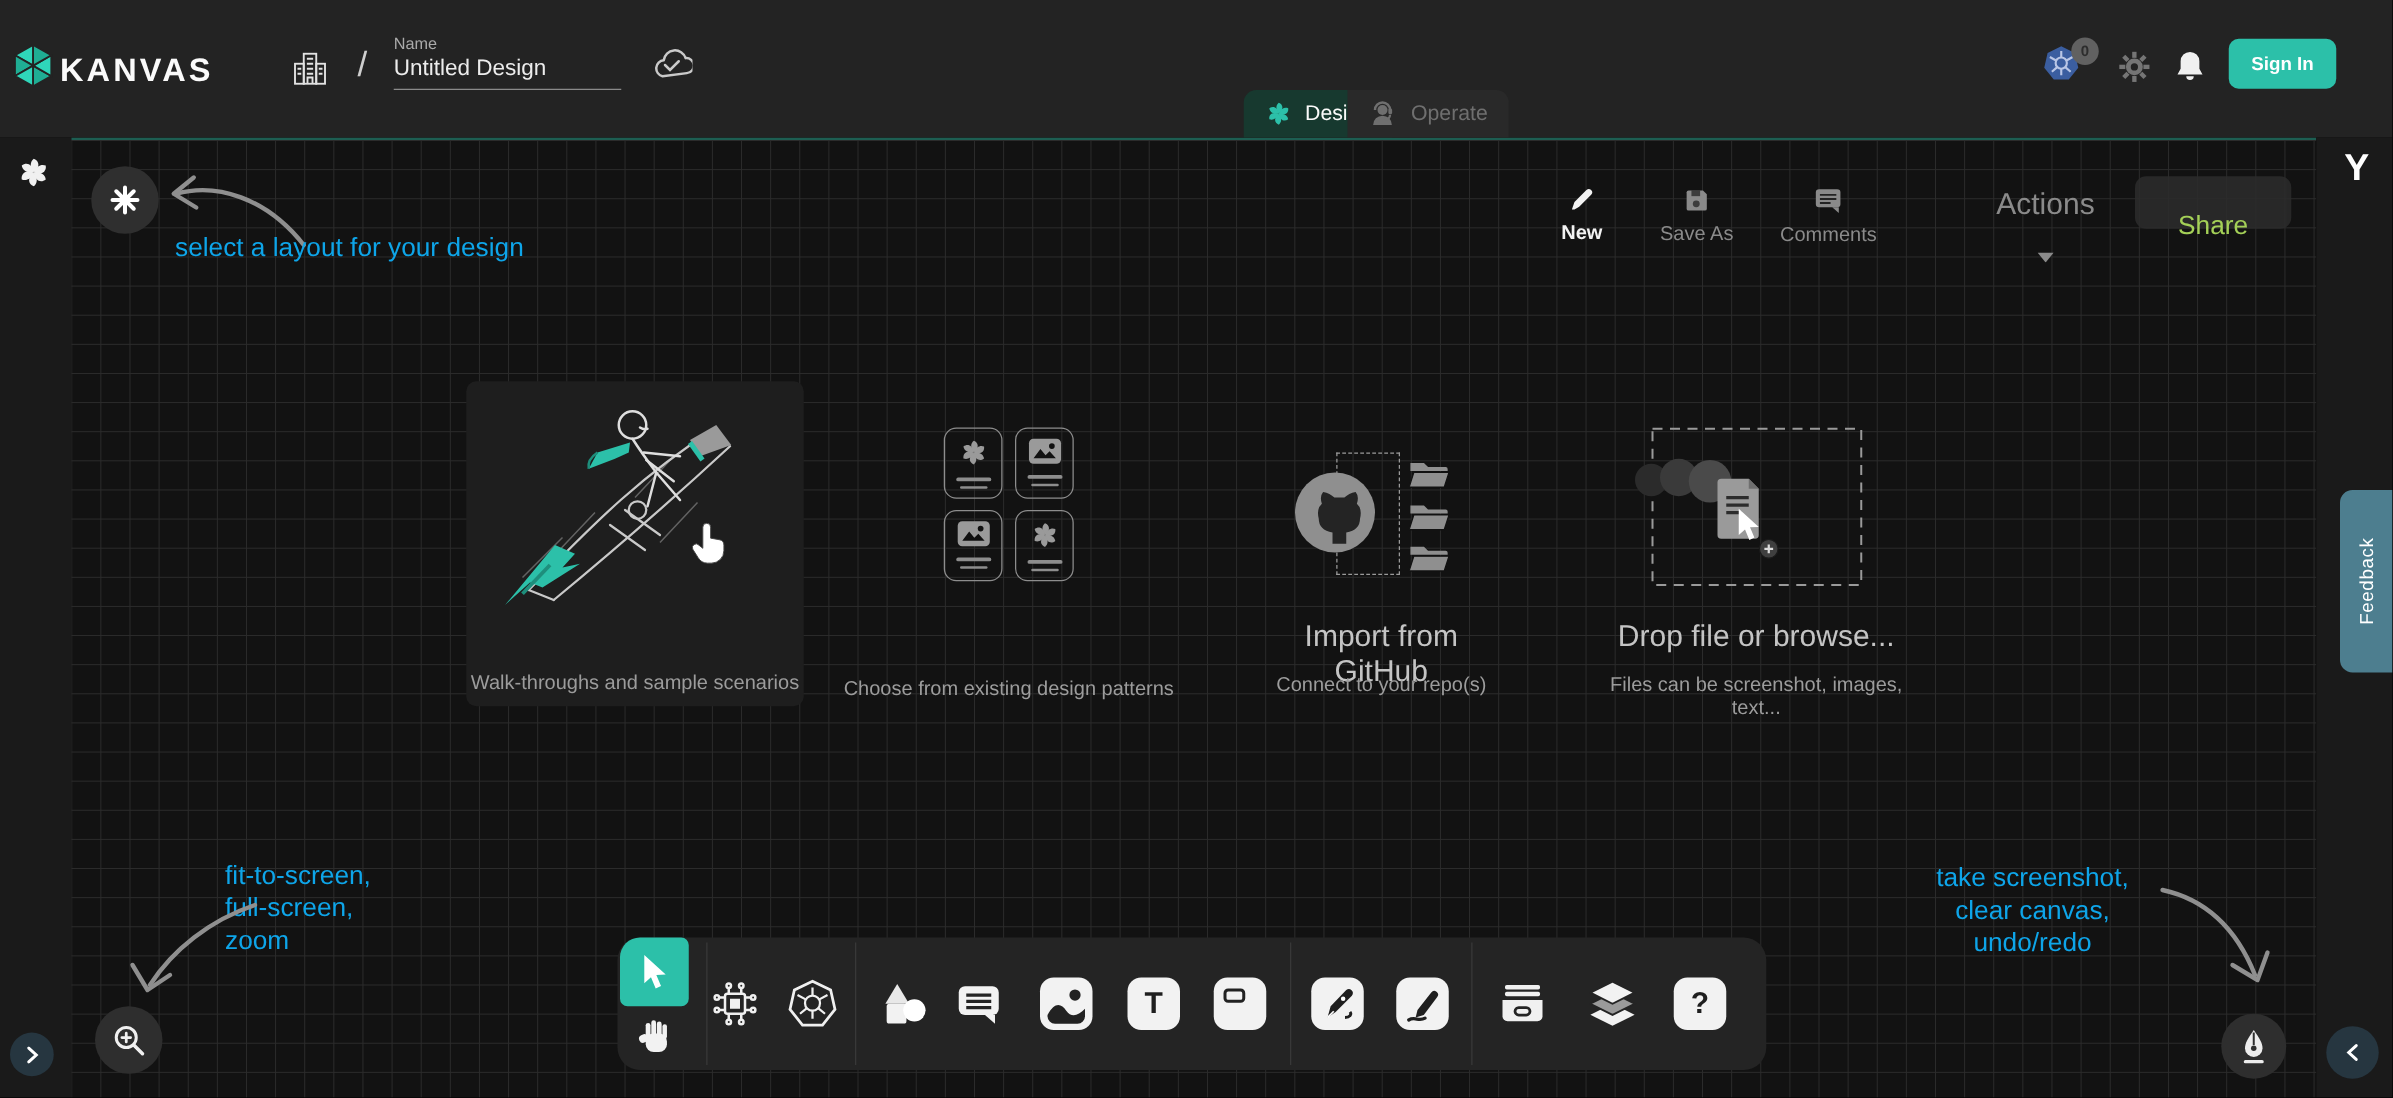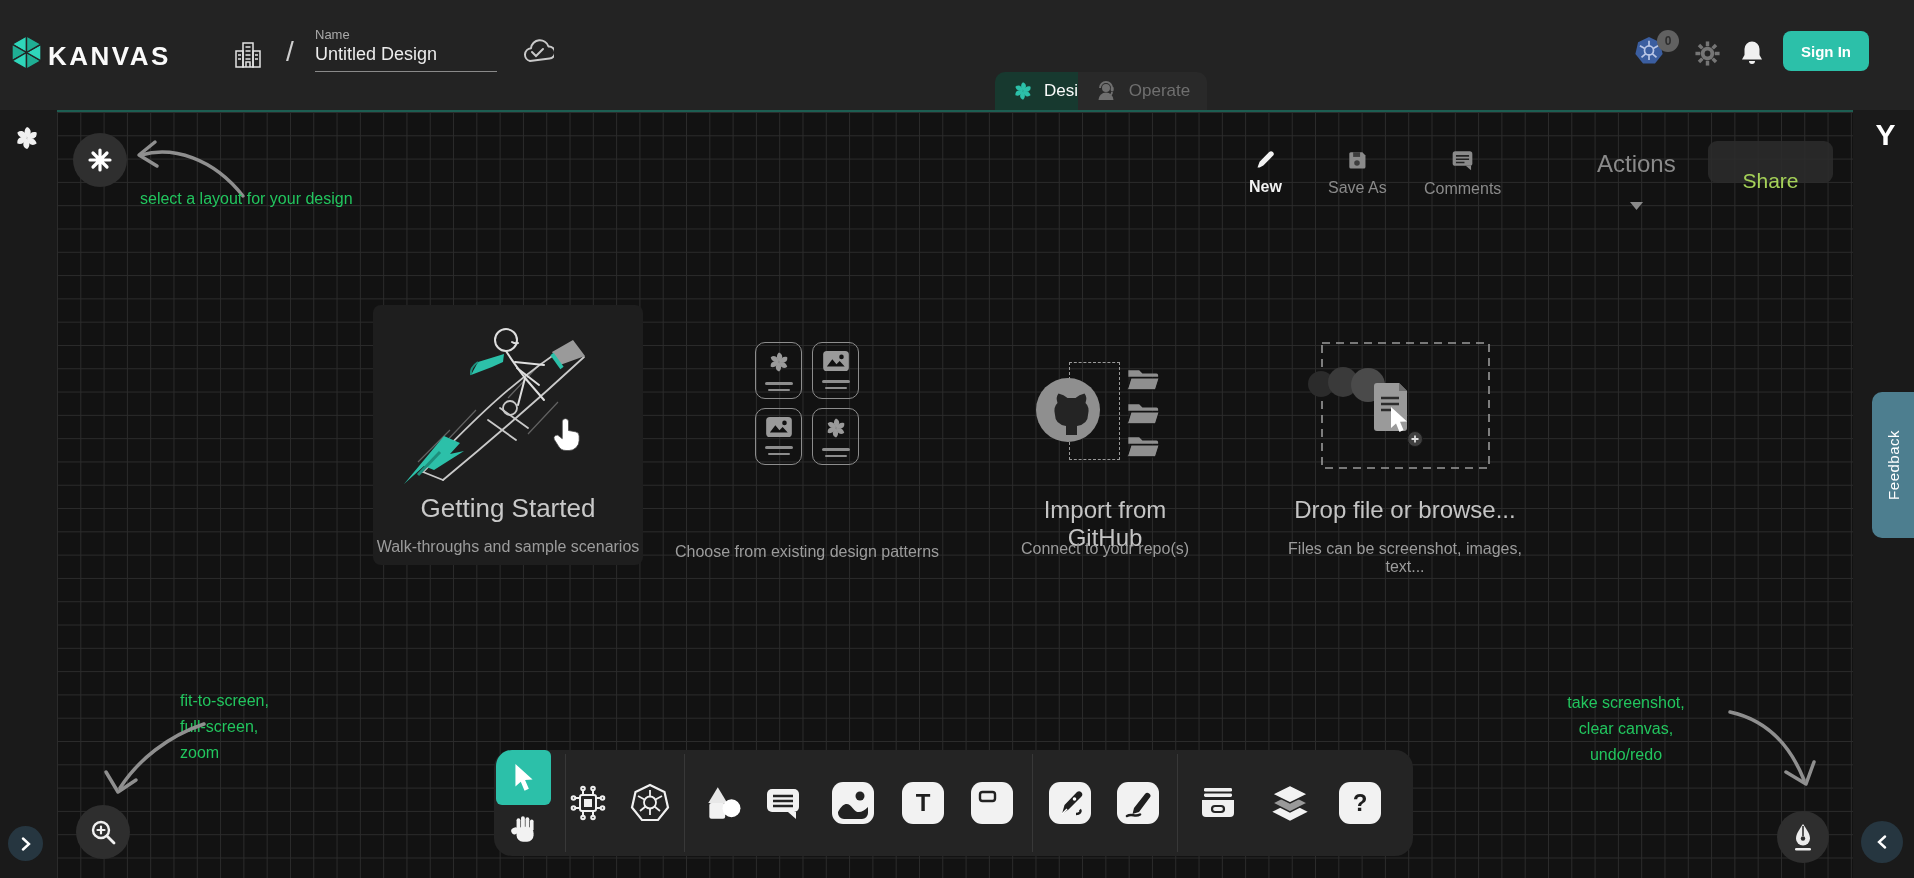--- a/index.html
+++ b/index.html
@@ -31,21 +31,21 @@
 
   
   #left-rail  { left:0; top:110px; width:57px;  height:768px; background:#1a1a1a; z-index:3; }
   #right-rail { left:1853px; top:110px; width:61px; height:768px; background:#1a1a1a; z-index:3; }
   #canvas { left:57px; top:110px; width:1796px; height:768px; background:#121212;
     border-top:2px solid #1d5e52;
     background-image:linear-gradient(#2b2b2b 1px, transparent 1px),
                      linear-gradient(90deg, #2b2b2b 1px, transparent 1px);
     background-size:23.3px 23.3px; z-index:1; }
 
-  .hint-text { color:#22c55e; font-size:16px; line-height:26px; z-index:2; }
+  .hint-text { color:#0ea5e9; font-size:21px; line-height:26px; z-index:2; }
   .circle-btn { border-radius:50%; background:#2e2e2e; cursor:pointer; z-index:2; }
   .rail-chev { border-radius:50%; background:#263640; cursor:pointer; z-index:4; }
 
   
   .act-label { font-size:16px; color:#8a8a8a; cursor:pointer; z-index:2; }
   .act-bright { color:#f2f2f2; font-weight:700; }
   .share-box { background:#2c2c2c; border-radius:9px; opacity:.85; z-index:2; cursor:pointer; }
   .share-label { color:#bef264; font-size:21px;margin-top:28px; }
   .share-div { width:1px; height:24px; background:#424242; }
 
@@ -317,21 +317,20 @@
       <path d="M118 39 C125 50 131 58 137 66"></path>
       <path d="M127 50 L156 53 M129 56 L151 73"></path>
       <path d="M137 66 L156 88 M137 66 L130 93"></path>
     </g>
     <path d="M116 42 L90 50 L83 63 L104 55 L115 50 Z" fill="#2cc0a9"></path>
     <path d="M90 50 C84 54 82 58 83 63" stroke="#1e8e7c" stroke-width="2" fill="none"></path>
   </svg>
   <svg class="abs" style="left:178px;top:108px" width="30" height="40" viewBox="0 0 24 32">
     <path d="M9 19 V7 a2.5 2.5 0 0 1 5 0 v7 l5.5 1 a3.5 3.5 0 0 1 3 3.5 V22 a8 8 0 0 1-8 8 h-2.5 a7 7 0 0 1-6-3.5 L2.5 21 a2.4 2.4 0 0 1 4-2.5 l2.5 2z" fill="#fff" stroke="#444" stroke-width=".6"></path>
   </svg>
-  <div class="card-title" style="top:188px;font-size:26px;color:#c9c9c9">Getting Started</div>
   <div class="card-sub" style="top:233px">Walk-throughs and sample scenarios</div>
 </div>
 
 <div class="abs card" style="left:672px;top:336px;width:270px;height:230px">
   <div class="tpl-tile" style="left:83px;top:6px">
     <svg width="24" height="24" viewBox="0 0 24 24" style="color:#9a9a9a">
         <use href="#pinwheel"></use>
       </svg>
     <div style="margin-top:5px;display:flex;flex-direction:column;gap:4px;align-items:center">
       <span class="tpl-line" style="width:28px"></span>

